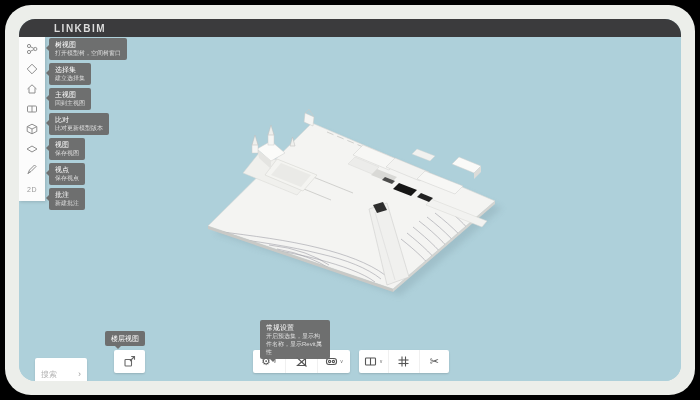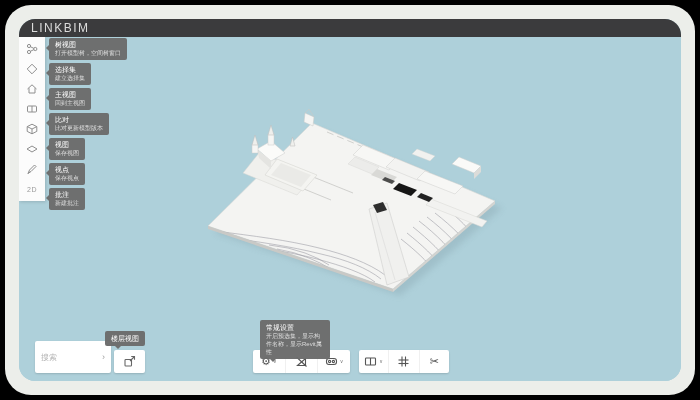--- a/index.html
+++ b/index.html
@@ -4,21 +4,21 @@
 <style>
   * { margin:0; padding:0; box-sizing:border-box; }
   html,body { width:700px; height:400px; background:#000; overflow:hidden;
               font-family:"Liberation Sans","DejaVu Sans",sans-serif; }
   .device-frame { position:absolute; inset:5px; background:#eceeea; border-radius:26px; }
   .app { position:absolute; inset:14px; border-radius:16px; overflow:hidden; background:#aed0da; }
 
   
   .topbar { position:absolute; top:0; left:0; right:0; height:18px; background:#3b3b3d;
             display:flex; align-items:center; z-index:30; }
-  .brand { color:#dcdcdc; font-size:12px; font-weight:normal; letter-spacing:1.5px; margin-left:12px; }
+  .brand { color:#dcdcdc; font-size:10px; font-weight:bold; letter-spacing:1.5px; margin-left:35px; }
   .title { position:absolute; left:0; right:0; text-align:center; color:#c6c6c6; font-size:8px; }
 
   
   .canvas { position:absolute; top:18px; left:0; right:0; bottom:0; background:#aed0da; }
   .canvas svg { display:block; }
 
   
   .sidebar { position:absolute; top:18px; left:0; width:26px; height:164px; background:#fcfcfc;
              box-shadow:1px 1px 3px rgba(0,0,0,.15); z-index:20; display:flex; flex-direction:column;
              align-items:center; padding-top:2px; }
@@ -29,21 +29,21 @@
   
   .tips-col { position:absolute; top:19px; left:30px; display:flex; flex-direction:column; gap:3px; z-index:25; }
   .tt { position:relative; background:rgba(107,107,107,.97); color:#fff; border-radius:2px;
         padding:2px 6px 3px 6px; width:max-content; }
   .tt::before { content:""; position:absolute; left:-3px; top:7px; border:3px solid transparent;
                 border-right-color:rgba(107,107,107,.97); border-left:none; }
   .tt-title { font-size:7px; line-height:9px; white-space:nowrap; }
   .tt-desc  { font-size:6px; line-height:8px; color:#dedede; white-space:nowrap; }
 
   
-  .searchbox { position:absolute; left:16px; top:322px; width:76px; height:23px; background:#fff;
+  .searchbox { position:absolute; left:16px; top:339px; width:52px; height:23px; background:#fff;
                border-radius:2px; box-shadow:0 1px 2px rgba(0,0,0,.15); display:flex; align-items:center;
                padding:16px 6px; z-index:25; }
   .searchbox input { border:none; outline:none; width:100%; font-size:8px; color:#555;
                      font-family:"Liberation Sans","DejaVu Sans",sans-serif; background:transparent; }
   .searchbox input::placeholder { color:#b4b4b4; }
   .search-chev { color:#9e9e9e; font-size:9px; line-height:1; }
   .floor-btn { position:absolute; left:95px; top:331px; width:31px; height:23px; background:#fff;
                border-radius:2px; box-shadow:0 1px 2px rgba(0,0,0,.15); display:flex; align-items:center;
                justify-content:center; cursor:pointer; z-index:25; }
   .floor-btn svg { stroke:#666; fill:none; stroke-width:1.1; }

